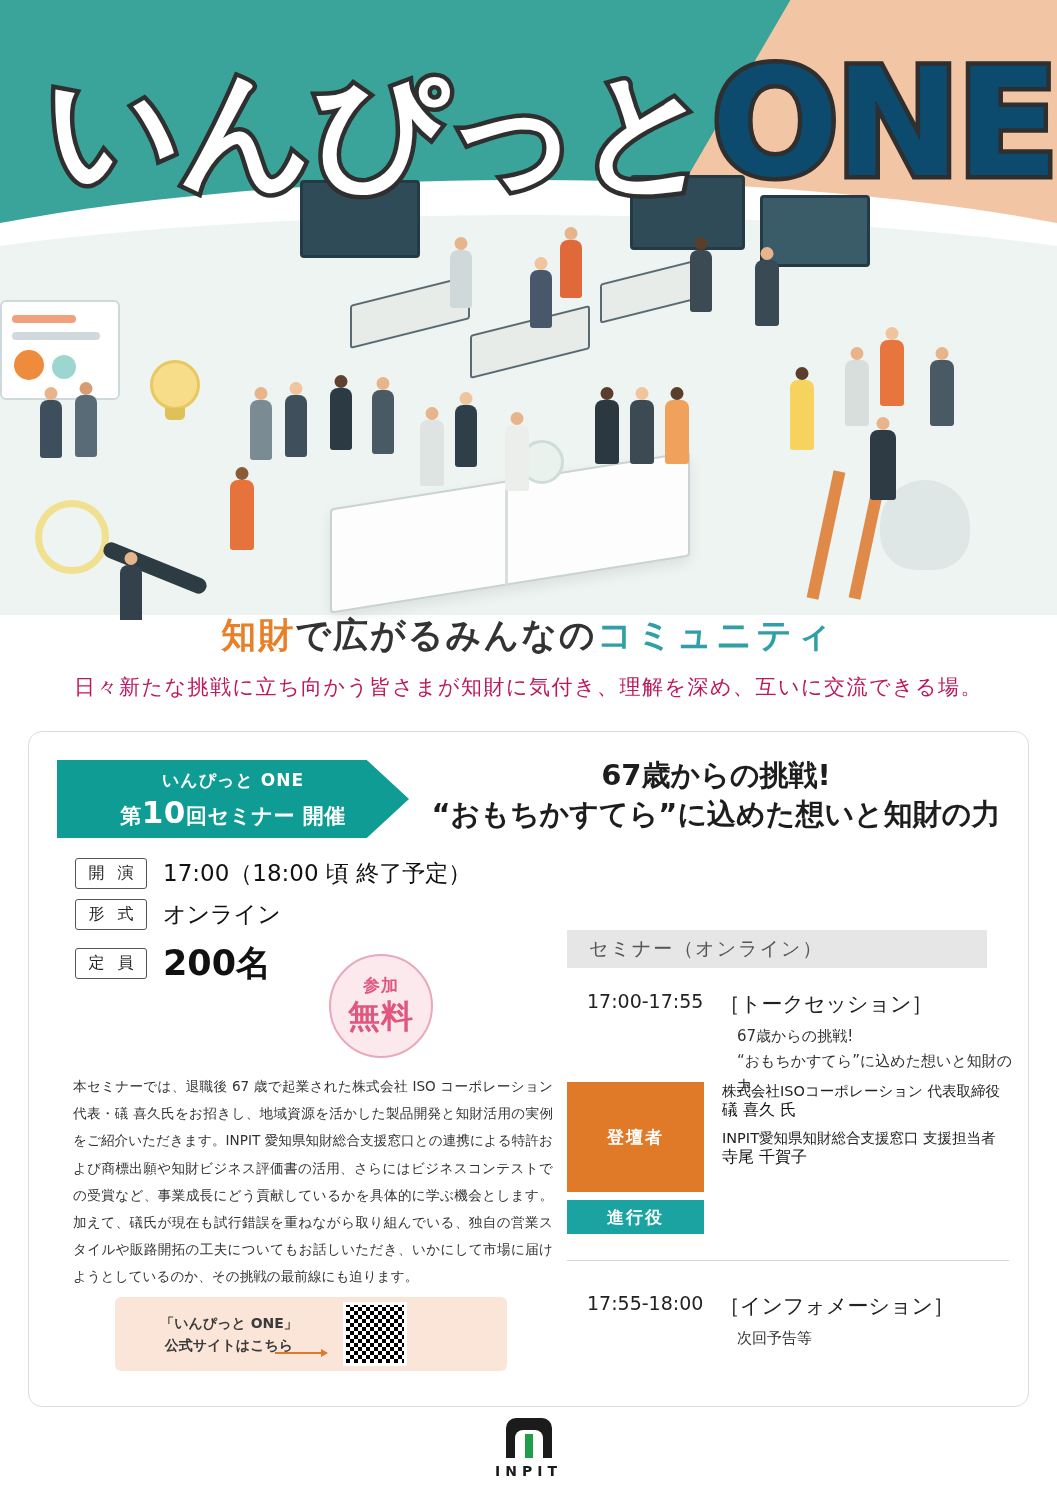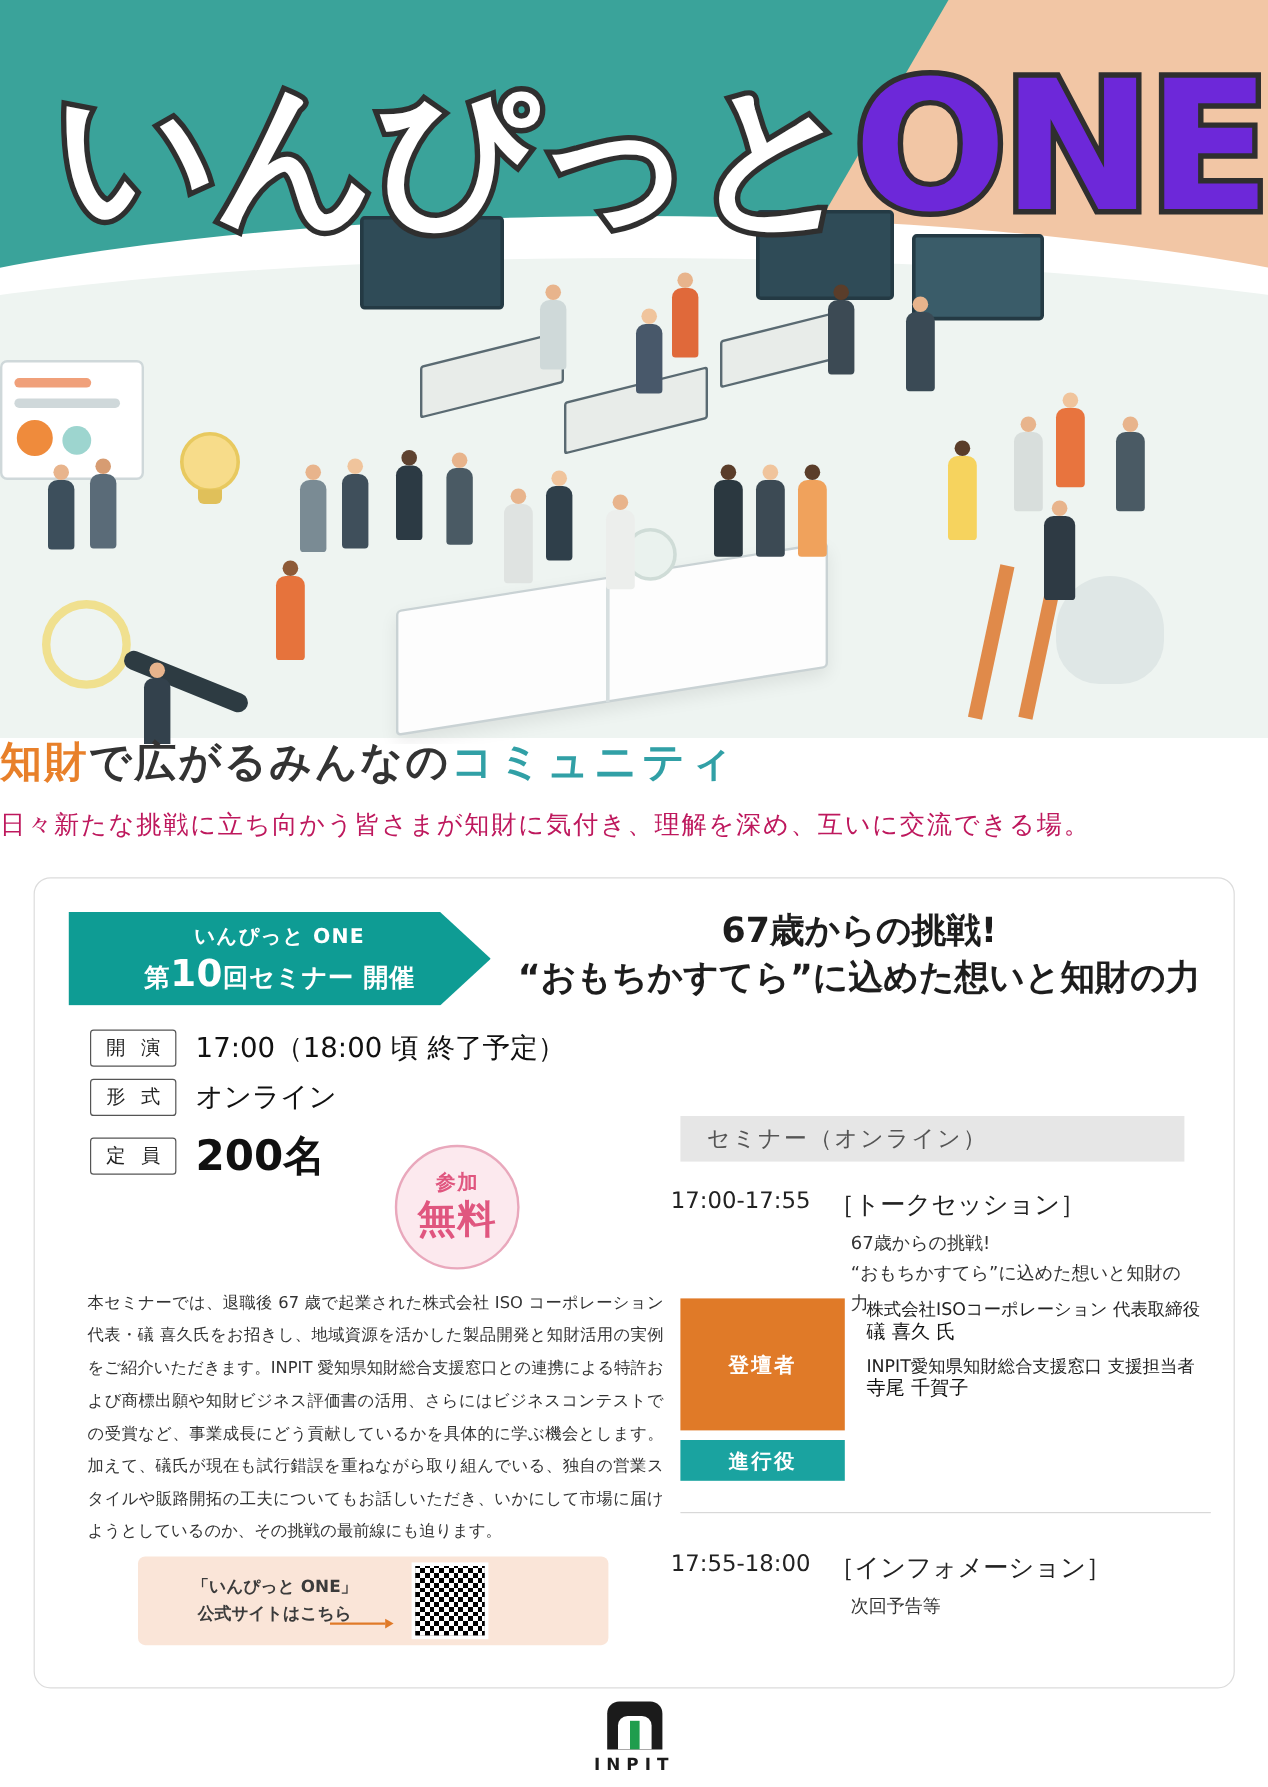--- a/index.html
+++ b/index.html
@@ -90,29 +90,29 @@
     font-size: 132px; line-height: 1;
     font-weight: 700;
     color: #ffffff;
     letter-spacing: -2px;
     -webkit-text-stroke: 9px #2f2f2f;
     paint-order: stroke fill;
     white-space: nowrap;
     font-family: "DejaVu Sans", sans-serif;
   }
   .hero-title .one {
-    color: #6d28d9;
+    color: #0c4a6e;
     font-size: 150px;
     letter-spacing: -4px;
   }
 
   
   .tagline {
     position: absolute; left: 0; top: 612px; width: 1057px;
-    text-align: left;
+    text-align: center;
   }
   .tagline-main {
     font-size: 35px; font-weight: 700; letter-spacing: 2px;
     color: #333;
     font-family: "DejaVu Sans", sans-serif;
   }
   .tagline-main .kw-orange { color: #e8802a; }
   .tagline-main .kw-teal { color: #31a0a6; letter-spacing: 4px; }
   .tagline-sub {
     margin-top: 14px;
@@ -218,21 +218,21 @@
   
   .seminar-head {
     position: absolute; left: 538px; top: 198px;
     width: 420px; height: 38px;
     background: #e6e6e6;
     display: flex; align-items: center;
     padding-left: 22px;
     font-size: 19px; color: #555; letter-spacing: 2px;
     font-family: "DejaVu Sans", sans-serif;
   }
-  .sess { position: absolute; left: 530px; }
+  .sess { position: absolute; left: 558px; }
   .sess-time {
     font-size: 19px; color: #222; font-family: "DejaVu Sans", sans-serif;
     display: inline-block; width: 132px; vertical-align: top;
   }
   .sess-title {
     font-size: 21px; color: #222; font-family: "DejaVu Sans", sans-serif;
     display: inline-block;
   }
   .sess-sub {
     margin-left: 150px; margin-top: 6px;

